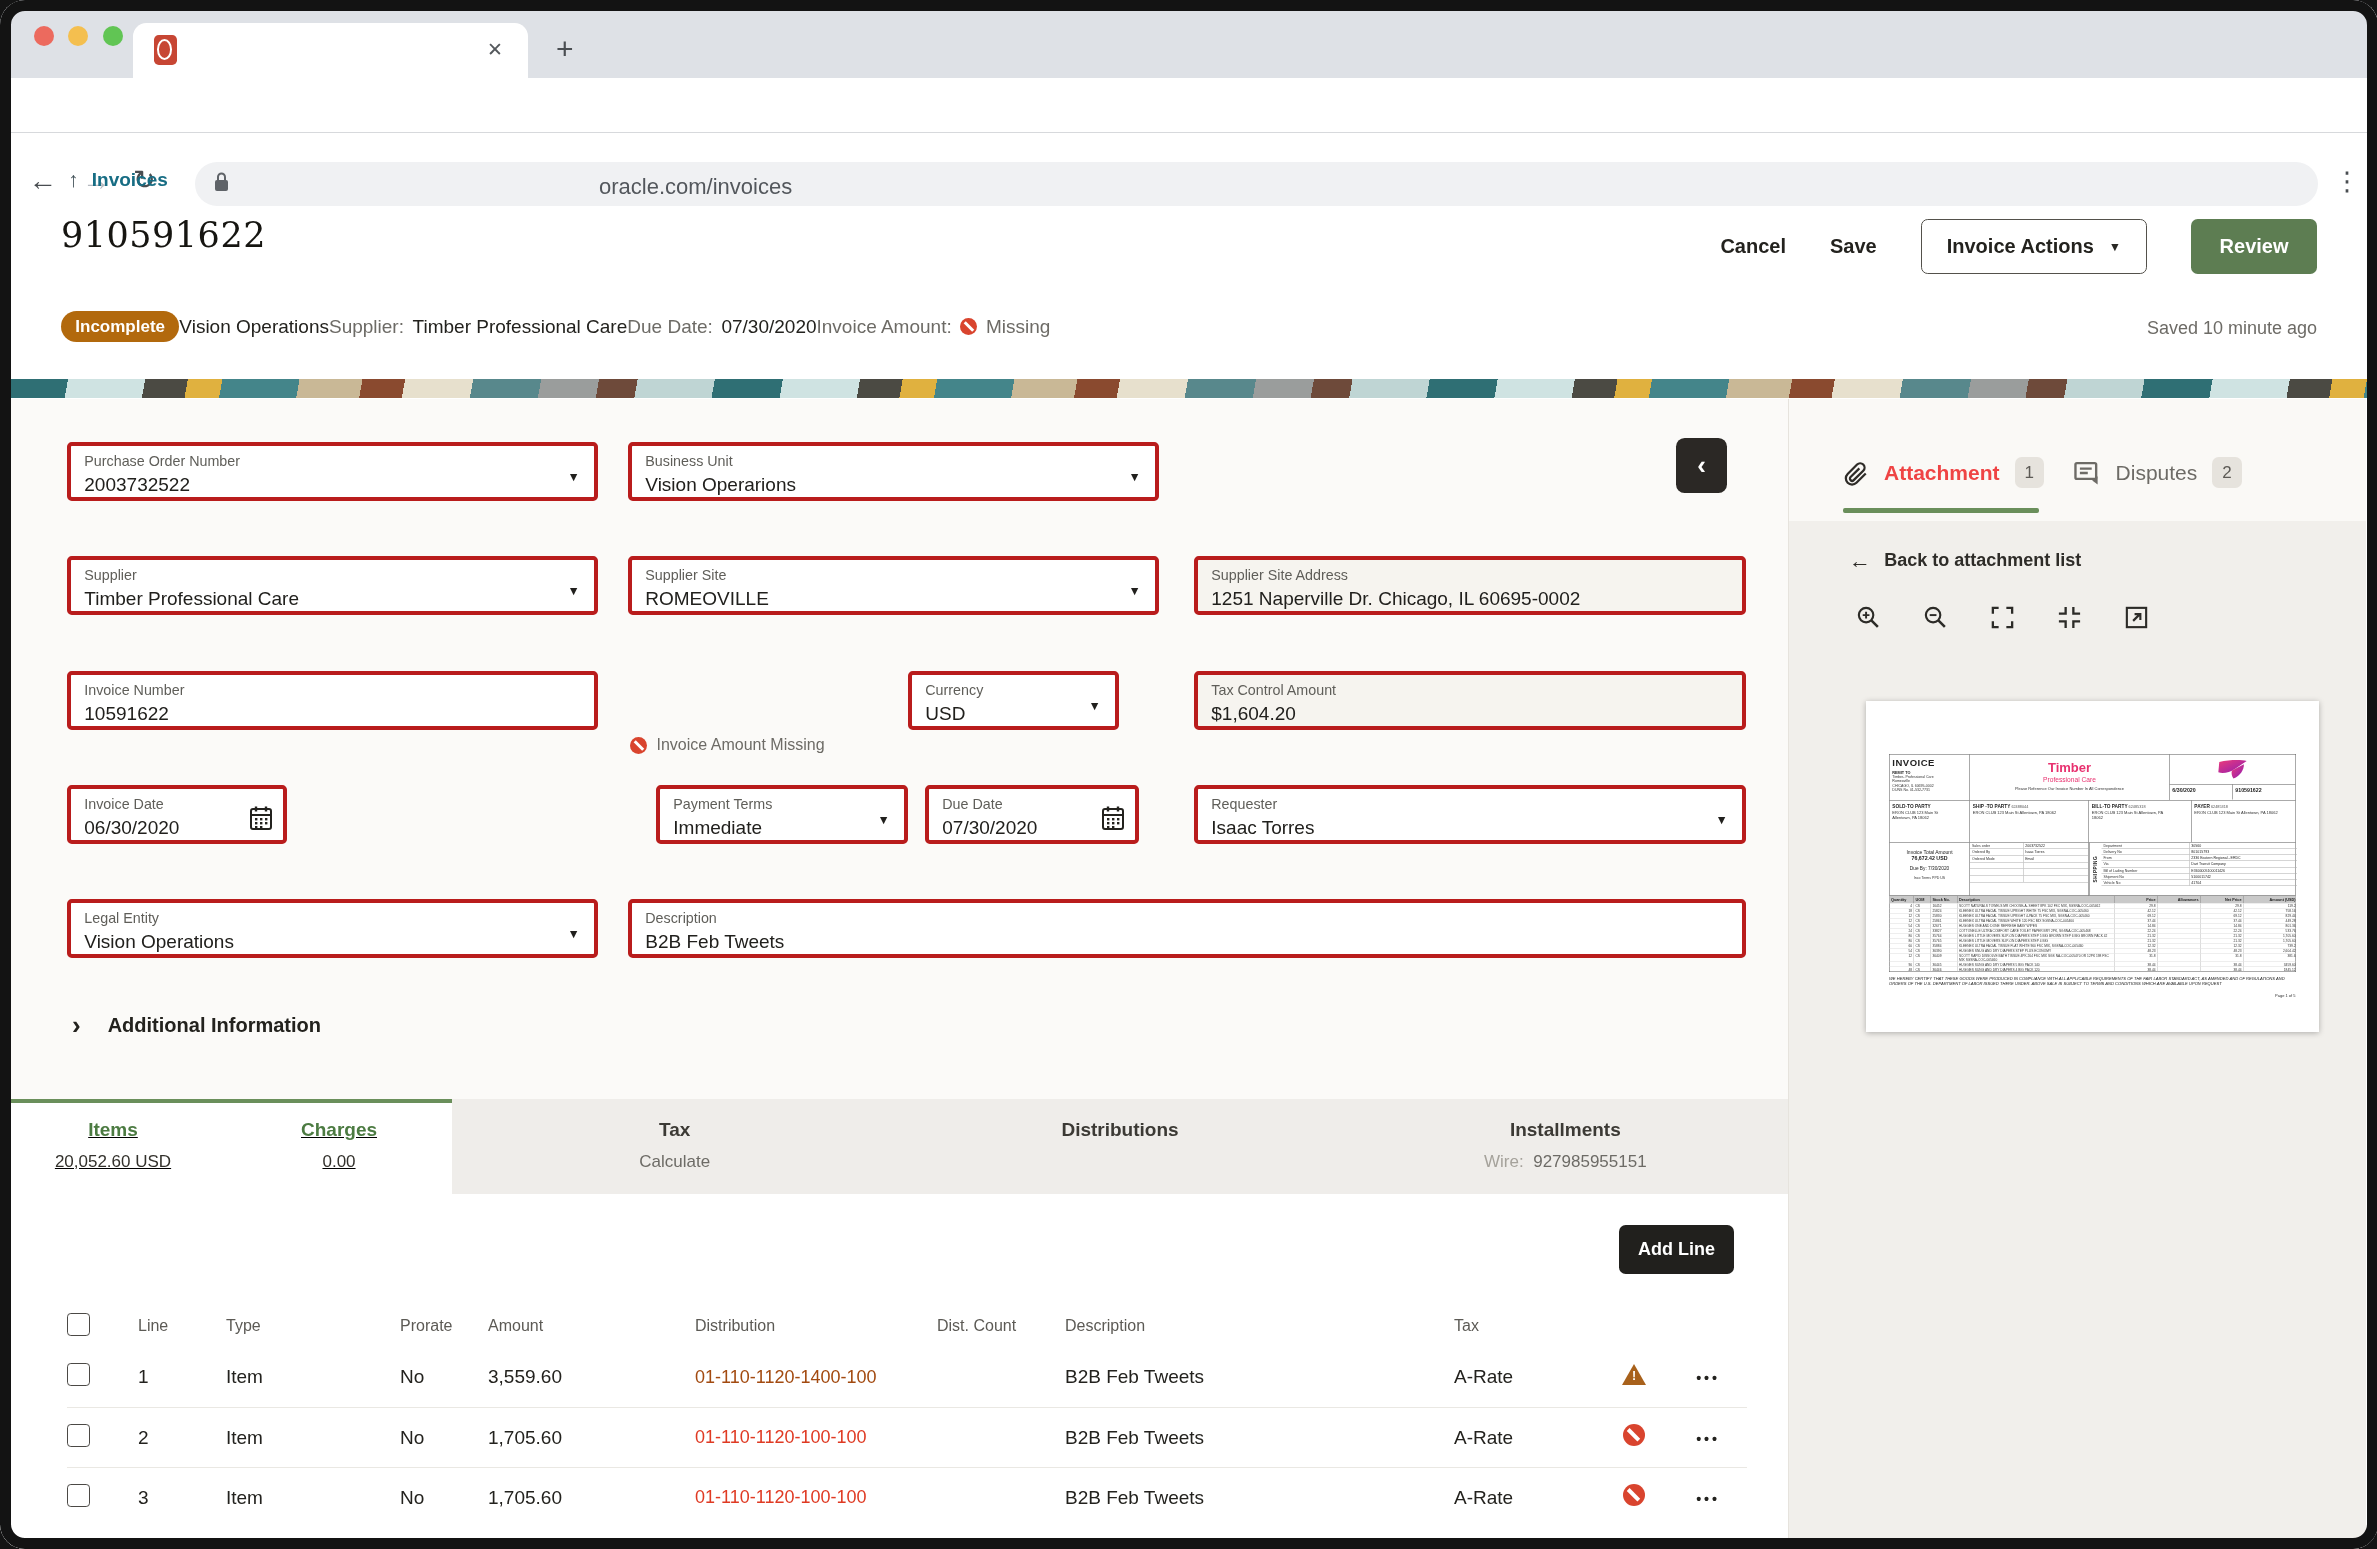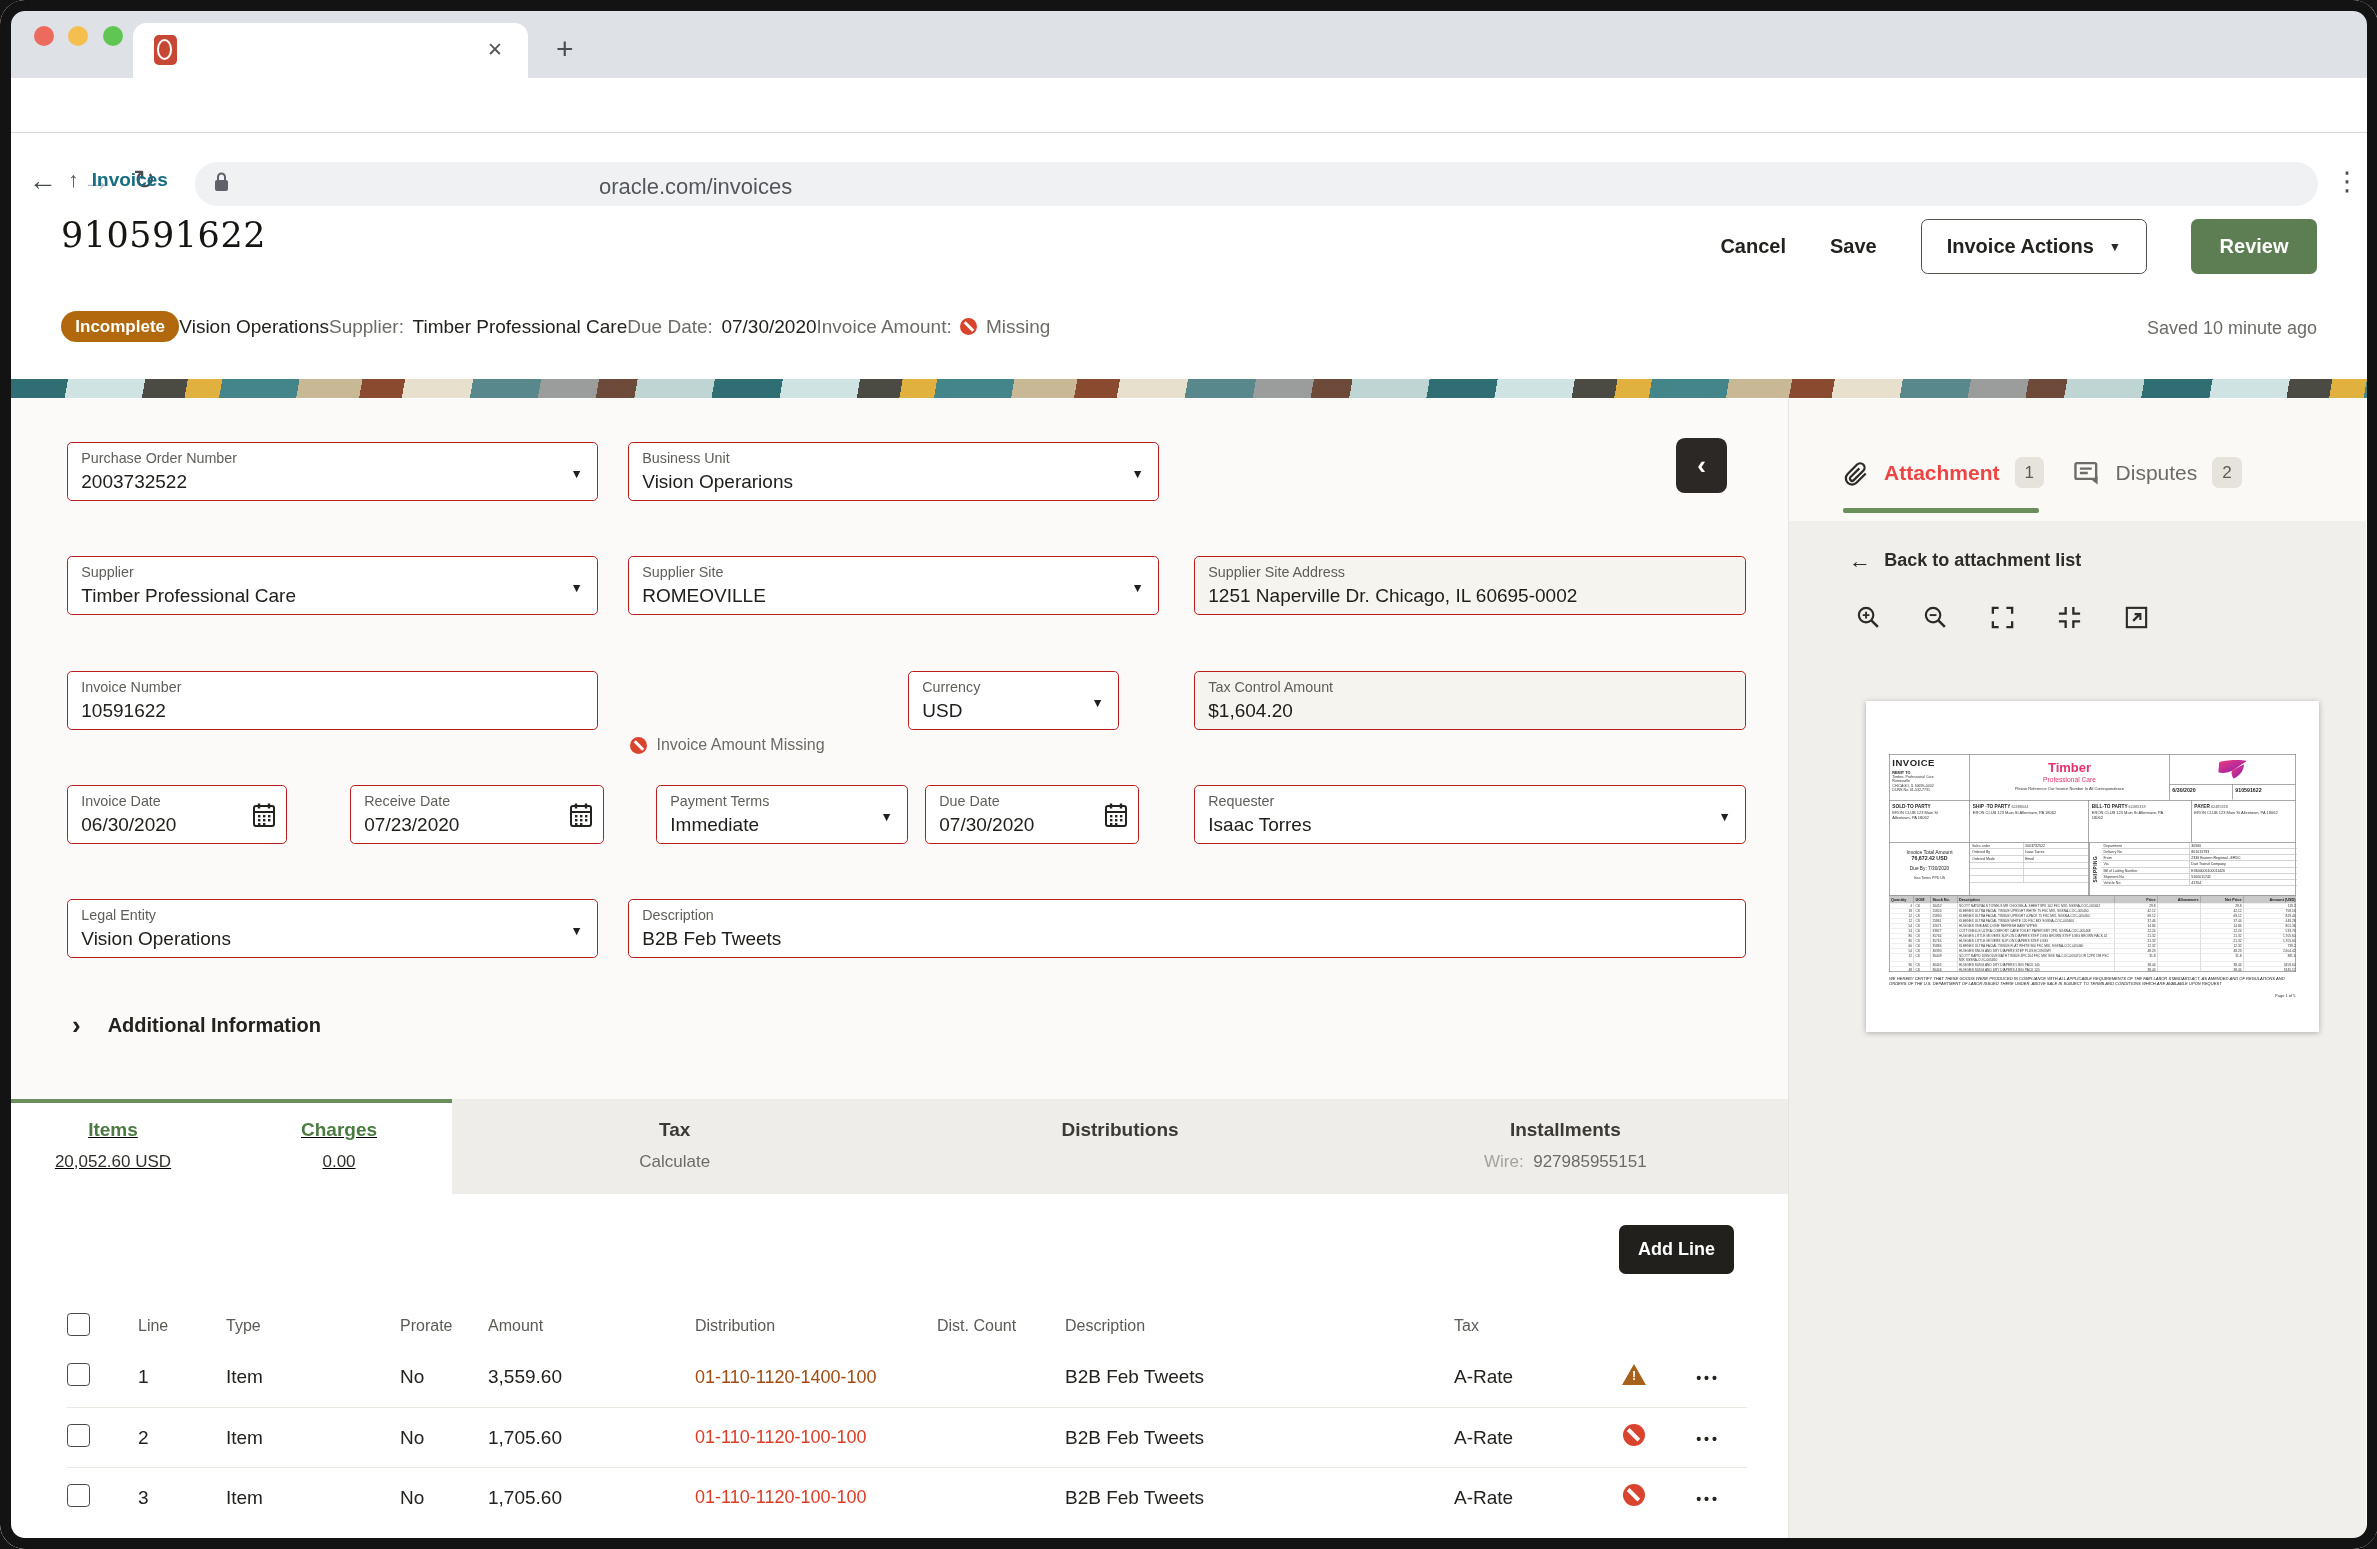--- a/index.html
+++ b/index.html
@@ -58,21 +58,21 @@
     background:repeating-linear-gradient(100deg,
       #2f6f74 0 67px,#cfe3e2 67px 143px,#4b4a43 143px 185px,#e0b13f 185px 219px,
       #44858a 219px 295px,#c9b896 295px 357px,#8a4a2f 357px 399px,#e7e0cd 399px 466px,
       #58888c 466px 533px,#9a9d9c 533px 590px,#6e4a3a 590px 628px,#bfd5d4 628px 704px);}
 
   .main-left-bg{position:absolute;left:0;top:399px;width:1788px;height:1151px;background:#fbfaf8;}
   .right-panel-bg{position:absolute;left:1788px;top:399px;width:578px;height:1151px;background:#faf9f6;border-left:1px solid #e6e3dd;}
   .right-lower{position:absolute;left:1789px;top:521px;width:577px;height:1028px;background:#f1efeb;}
 
   
-  .fld{position:absolute;height:59px;background:#fff;border:1px solid #b91c1c;border-radius:4.8px;padding:7.6px 13.3px 0;}
+  .fld{position:absolute;height:59px;background:#fff;border:4px solid #b91c1c;border-radius:4.8px;padding:7.6px 13.3px 0;}
   .fld .lab{font-size:14.3px;color:#5f5e59;line-height:15px;white-space:nowrap;}
   .fld .val{font-size:19px;color:#21201d;margin-top:5.7px;white-space:nowrap;}
   .fld.ro{background:#f6f4ef;}
   .fld .fcaret{position:absolute;right:14.3px;top:24px;font-size:12.4px;color:#21201d;}
   .fld .cal{position:absolute;right:10.5px;top:16px;}
   .fld.err{border:1.9px solid #d9442e;display:flex;align-items:center;padding:0 13.3px;}
   .fld.err .ph{font-size:19px;color:#3c3b37;}
   .errnote{position:absolute;display:flex;gap:9.5px;align-items:center;font-size:16px;color:#6d6b66;}
   .collapse-btn{position:absolute;left:1676px;top:438px;width:51px;height:55px;background:#2b2825;border-radius:8.6px;
     display:flex;align-items:center;justify-content:center;color:#fff;font-size:26px;font-weight:700;}
@@ -290,41 +290,20 @@
     <span class="fcaret">▼</span>
   </div>
   <div class="fld ro" style="left:1194px;top:671px;width:552px;">
     <div class="lab">Tax Control Amount</div>
     <div class="val">$1,604.20</div>
   </div>
 
   <div class="fld" style="left:67px;top:785px;width:220px;">
     <div class="lab">Invoice Date</div>
     <div class="val">06/30/2020</div>
-    <span class="cal">
-      <svg width="24" height="26" viewBox="0 0 24 26">
-            <rect x="2" y="4" width="20" height="20" rx="2" fill="none" stroke="#23221e" stroke-width="2"></rect>
-            <path d="M7 1.5v5M17 1.5v5" stroke="#23221e" stroke-width="2.4"></path>
-            <path d="M2 10h20" stroke="#23221e" stroke-width="2"></path>
-            <g fill="#23221e">
-              <rect x="6" y="13" width="2.4" height="2.4"></rect>
-              <rect x="11" y="13" width="2.4" height="2.4"></rect>
-              <rect x="16" y="13" width="2.4" height="2.4"></rect>
-              <rect x="6" y="17" width="2.4" height="2.4"></rect>
-              <rect x="11" y="17" width="2.4" height="2.4"></rect>
-              <rect x="16" y="17" width="2.4" height="2.4"></rect>
-              <rect x="6" y="21" width="2.4" height="2.4"></rect>
-              <rect x="11" y="21" width="2.4" height="2.4"></rect>
-            </g>
-          </svg>
-    </span>
-  </div>
-  <div class="fld" style="left:350px;top:785px;width:254px;">
-    <div class="lab">Receive Date</div>
-    <div class="val">07/23/2020</div>
     <span class="cal">
       <svg width="24" height="26" viewBox="0 0 24 26">
             <rect x="2" y="4" width="20" height="20" rx="2" fill="none" stroke="#23221e" stroke-width="2"></rect>
             <path d="M7 1.5v5M17 1.5v5" stroke="#23221e" stroke-width="2.4"></path>
             <path d="M2 10h20" stroke="#23221e" stroke-width="2"></path>
             <g fill="#23221e">
               <rect x="6" y="13" width="2.4" height="2.4"></rect>
               <rect x="11" y="13" width="2.4" height="2.4"></rect>
               <rect x="16" y="13" width="2.4" height="2.4"></rect>
               <rect x="6" y="17" width="2.4" height="2.4"></rect>

